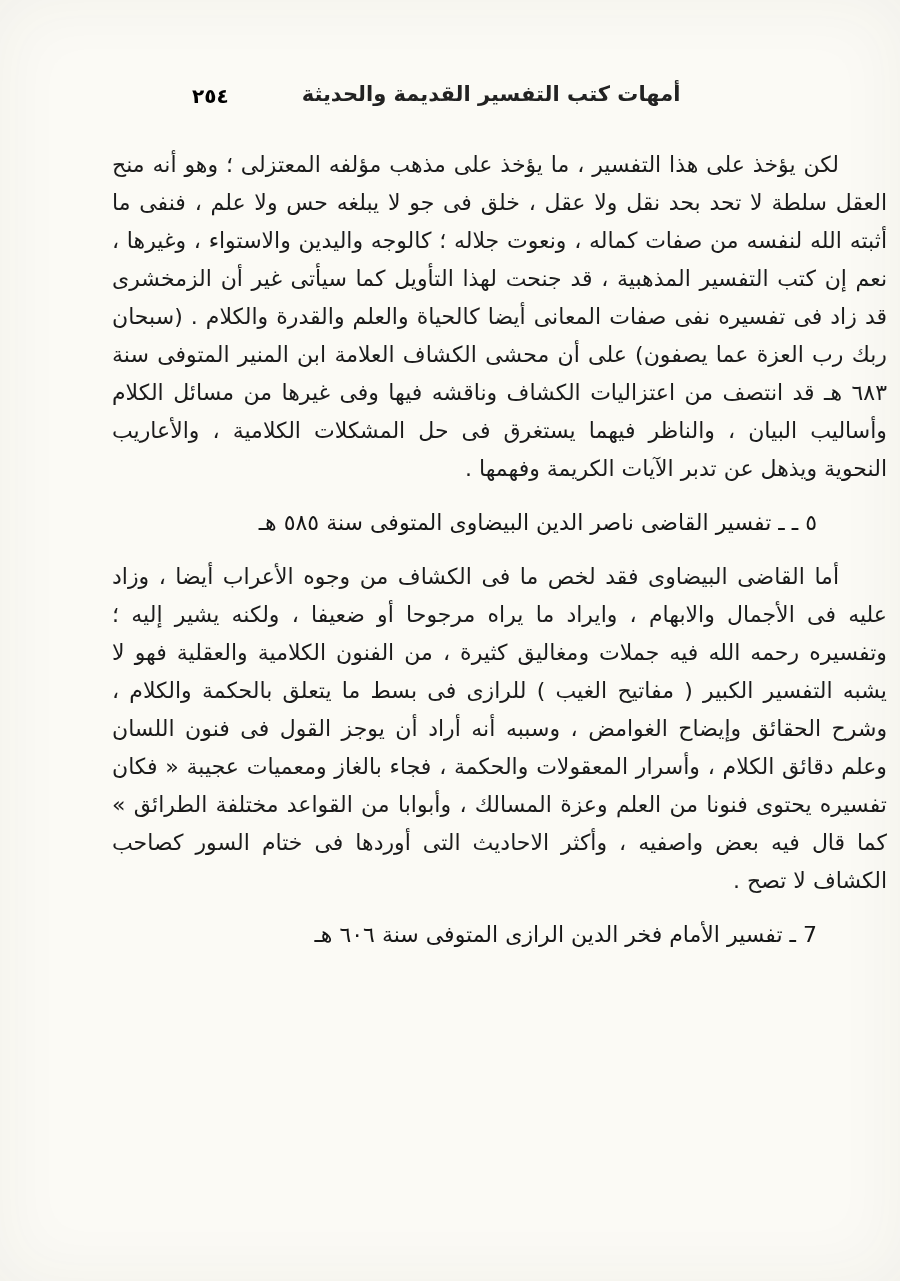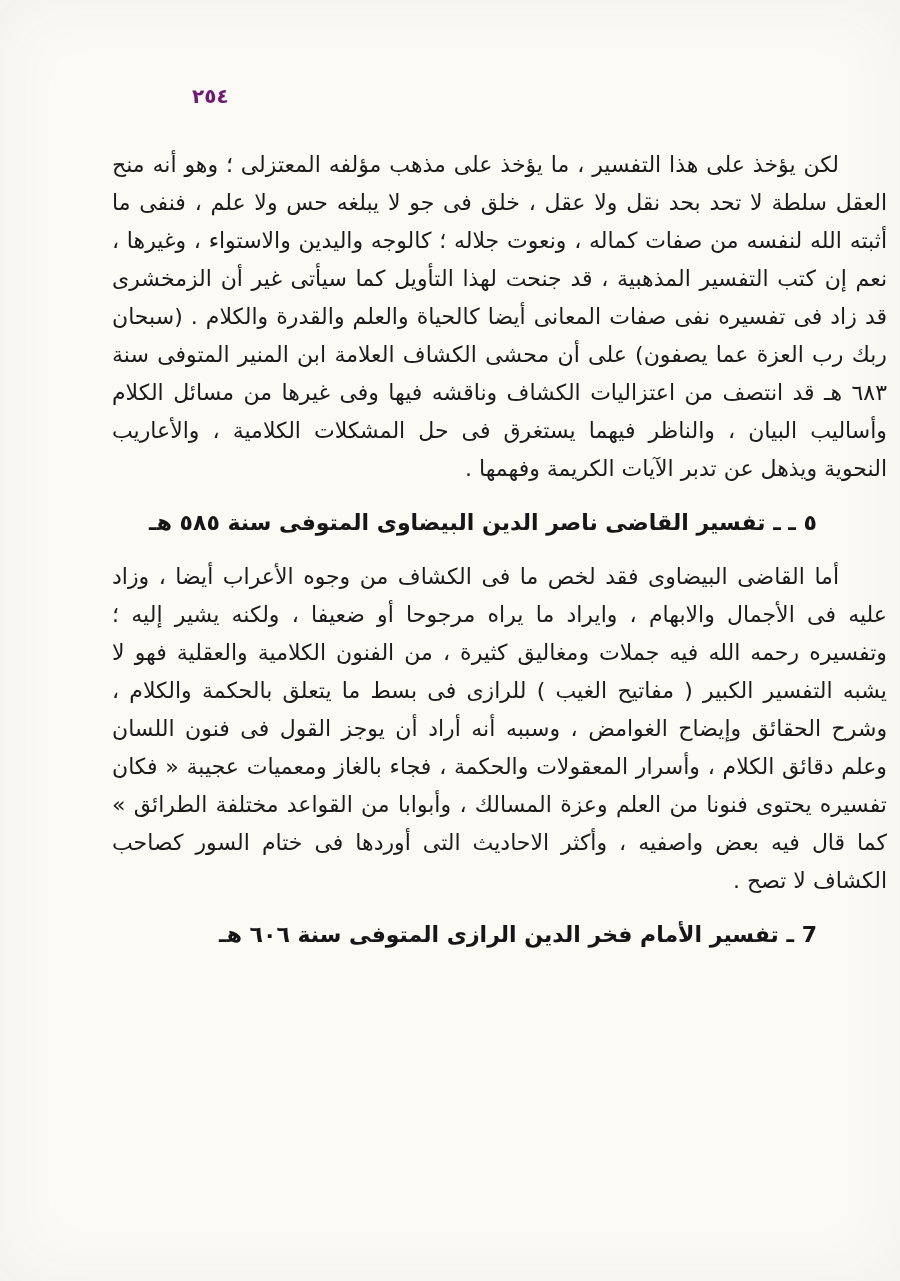--- a/index.html
+++ b/index.html
@@ -32,53 +32,54 @@
     font-weight: bold;
     letter-spacing: 0.5px;
     color: #222222;
   }
   .page-number {
     position: absolute;
     left: 80px;
     top: 2px;
     font-size: 20px;
     font-weight: bold;
-    color: #701a75;
+    color: #000000;
   }
   .text-body {
     position: absolute;
     top: 146px;
     left: 112px;
     right: 13px;
     direction: rtl;
     text-align: justify;
     font-size: 22px;
     line-height: 38px;
   }
   .para {
     margin: 0 0 14px 0;
     text-indent: 48px; 
   }
   .heading {
     margin: 16px 0 16px 0;
     padding-right: 70px;
     font-size: 22px;
-    font-weight: bold;
+    font-weight: normal;
     text-align: right;
     text-indent: 0;
     color: #161616;
   }
 </style>
 </head>
 <body>
 
 <div class="page">
 
   <div class="header">
     <span class="page-number">٢٥٤</span>
+    <div class="book-title">أمهات كتب التفسير القديمة والحديثة</div>
   </div>
 
   <div class="text-body">
     <p class="para">لكن يؤخذ على هذا التفسير ، ما يؤخذ على مذهب مؤلفه المعتزلى ؛ وهو أنه منح العقل سلطة لا تحد بحد نقل ولا عقل ، خلق فى جو لا يبلغه حس ولا علم ، فنفى ما أثبته الله لنفسه من صفات كماله ، ونعوت جلاله ؛ كالوجه واليدين والاستواء ، وغيرها ، نعم إن كتب التفسير المذهبية ، قد جنحت لهذا التأويل كما سيأتى غير أن الزمخشرى قد زاد فى تفسيره نفى صفات المعانى أيضا كالحياة والعلم والقدرة والكلام . (سبحان ربك رب العزة عما يصفون) على أن محشى الكشاف العلامة ابن المنير المتوفى سنة ٦٨٣ هـ قد انتصف من اعتزاليات الكشاف وناقشه فيها وفى غيرها من مسائل الكلام وأساليب البيان ، والناظر فيهما يستغرق فى حل المشكلات الكلامية ، والأعاريب النحوية ويذهل عن تدبر الآيات الكريمة وفهمها .</p>
 
     <h3 class="heading">٥ ـ ـ تفسير القاضى ناصر الدين البيضاوى المتوفى سنة ٥٨٥ هـ</h3>
 
     <p class="para">أما القاضى البيضاوى فقد لخص ما فى الكشاف من وجوه الأعراب أيضا ، وزاد عليه فى الأجمال والابهام ، وايراد ما يراه مرجوحا أو ضعيفا ، ولكنه يشير إليه ؛ وتفسيره رحمه الله فيه جملات ومغاليق كثيرة ، من الفنون الكلامية والعقلية فهو لا يشبه التفسير الكبير ( مفاتيح الغيب ) للرازى فى بسط ما يتعلق بالحكمة والكلام ، وشرح الحقائق وإيضاح الغوامض ، وسببه أنه أراد أن يوجز القول فى فنون اللسان وعلم دقائق الكلام ، وأسرار المعقولات والحكمة ، فجاء بالغاز ومعميات عجيبة « فكان تفسيره يحتوى فنونا من العلم وعزة المسالك ، وأبوابا من القواعد مختلفة الطرائق » كما قال فيه بعض واصفيه ، وأكثر الاحاديث التى أوردها فى ختام السور كصاحب الكشاف لا تصح .</p>
 
     <h3 class="heading">7 ـ تفسير الأمام فخر الدين الرازى المتوفى سنة ٦٠٦ هـ</h3>

